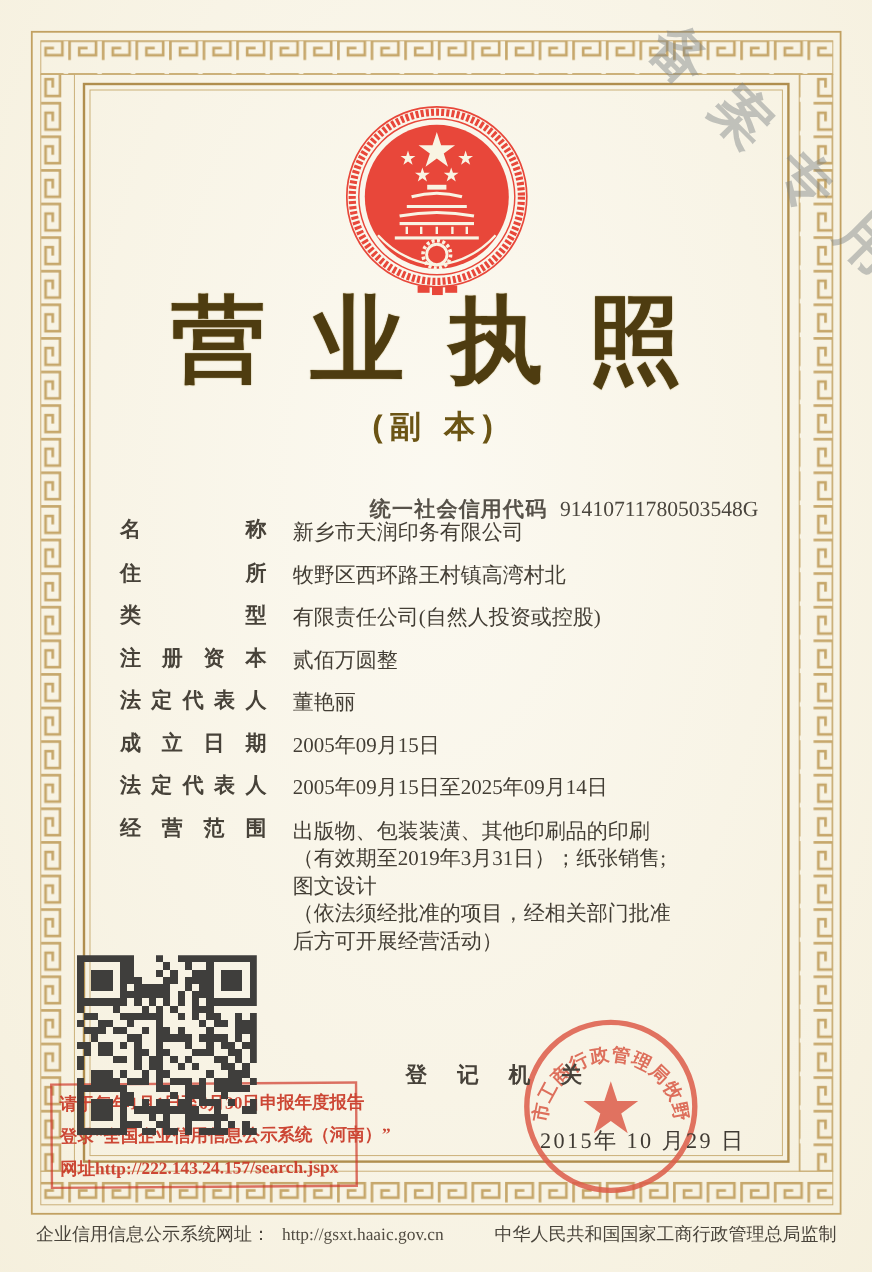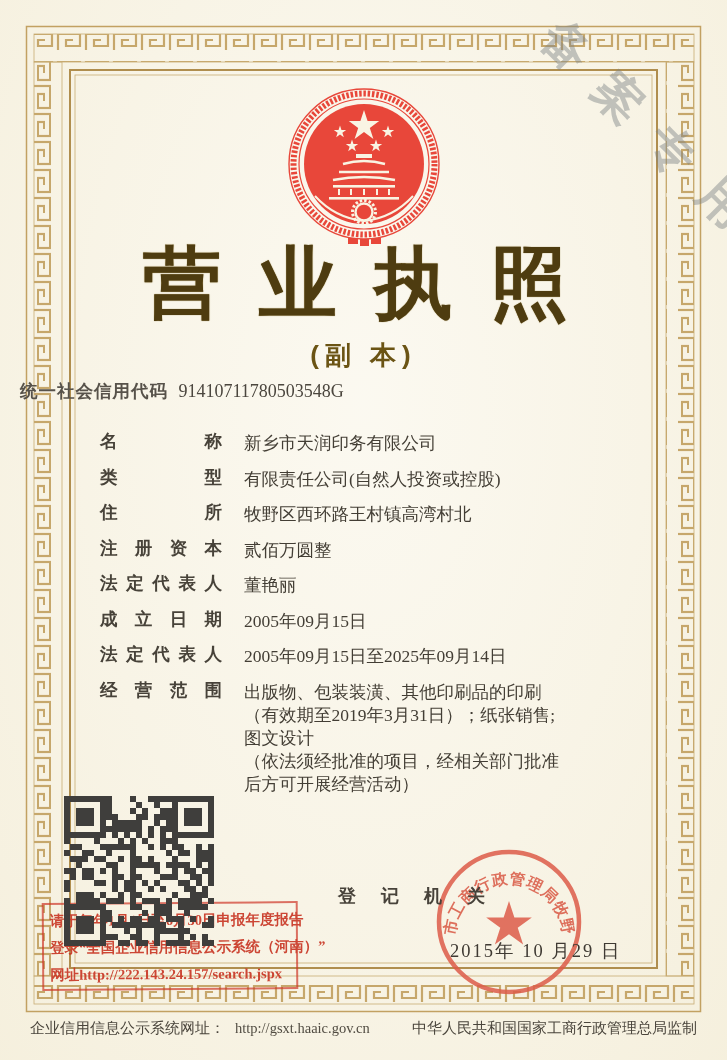--- a/index.html
+++ b/index.html
@@ -23,23 +23,22 @@
     text-align:center; font-size:78px; font-weight:900;
     letter-spacing:8px; color:#4e3c10;
     text-shadow:0 0 1px #7c6320;
     font-family:"Liberation Sans", sans-serif;
   }
   .doc-subtitle{
     position:absolute; top:338px; width:727px; text-align:center;
     font-size:26px; font-weight:700; letter-spacing:6px; color:#6b5414;
   }
   .credit-line{
-    position:absolute; top:379px; left:0; width:632px; 
+    position:absolute; top:412px; left:0; width:632px; text-align:right;
     white-space:nowrap;
-    padding-left:20px;
   }
   .credit-label{font-weight:700; font-size:17.5px; color:#57524a; letter-spacing:1px;}
   .credit-value{font-family:"Liberation Serif", serif; font-size:18px; color:#4b463e; margin-left:6px;}
   .page-no{
     position:absolute; top:415px; left:0; width:630px; text-align:right;
     font-family:"Liberation Serif", serif; font-size:16px; color:#4b463e;
   }
   .fields{position:absolute; left:100px; top:432px; width:470px;}
   .field-row{display:flex; align-items:flex-start; margin-bottom:12.5px;}
   .field-label{
@@ -141,26 +140,26 @@
     <span class="credit-label">统一社会信用代码</span>
     <span class="credit-value">91410711780503548G</span>
   </div>
 
   <div class="fields">
     <div class="field-row">
       <span class="field-label">名称</span>
       <span class="field-value">新乡市天润印务有限公司</span>
     </div>
     <div class="field-row">
+      <span class="field-label">住所</span>
+      <span class="field-value">牧野区西环路王村镇高湾村北</span>
+    </div>
+    <div class="field-row">
       <span class="field-label">类型</span>
       <span class="field-value">有限责任公司(自然人投资或控股)</span>
-    </div>
-    <div class="field-row">
-      <span class="field-label">住所</span>
-      <span class="field-value">牧野区西环路王村镇高湾村北</span>
     </div>
     <div class="field-row">
       <span class="field-label">注册资本</span>
       <span class="field-value">贰佰万圆整</span>
     </div>
     <div class="field-row">
       <span class="field-label">法定代表人</span>
       <span class="field-value">董艳丽</span>
     </div>
     <div class="field-row">

